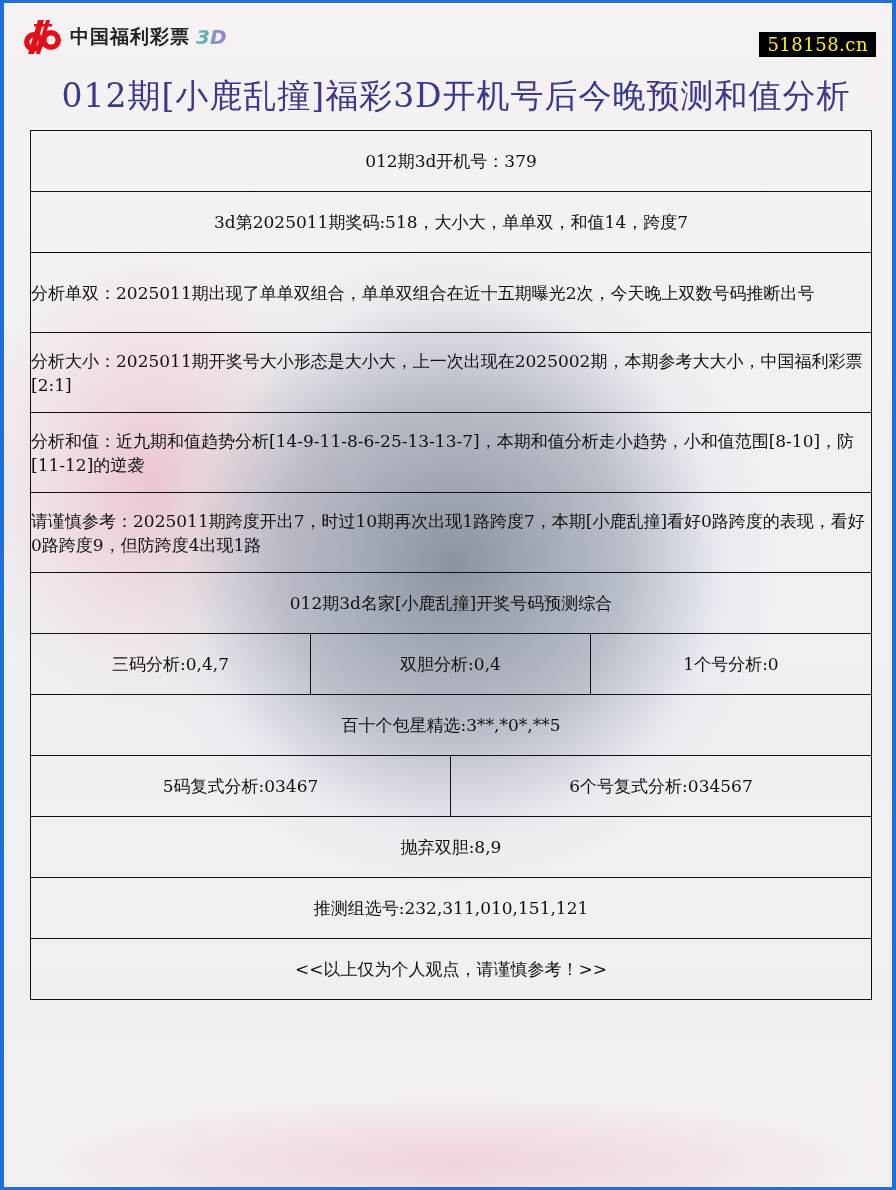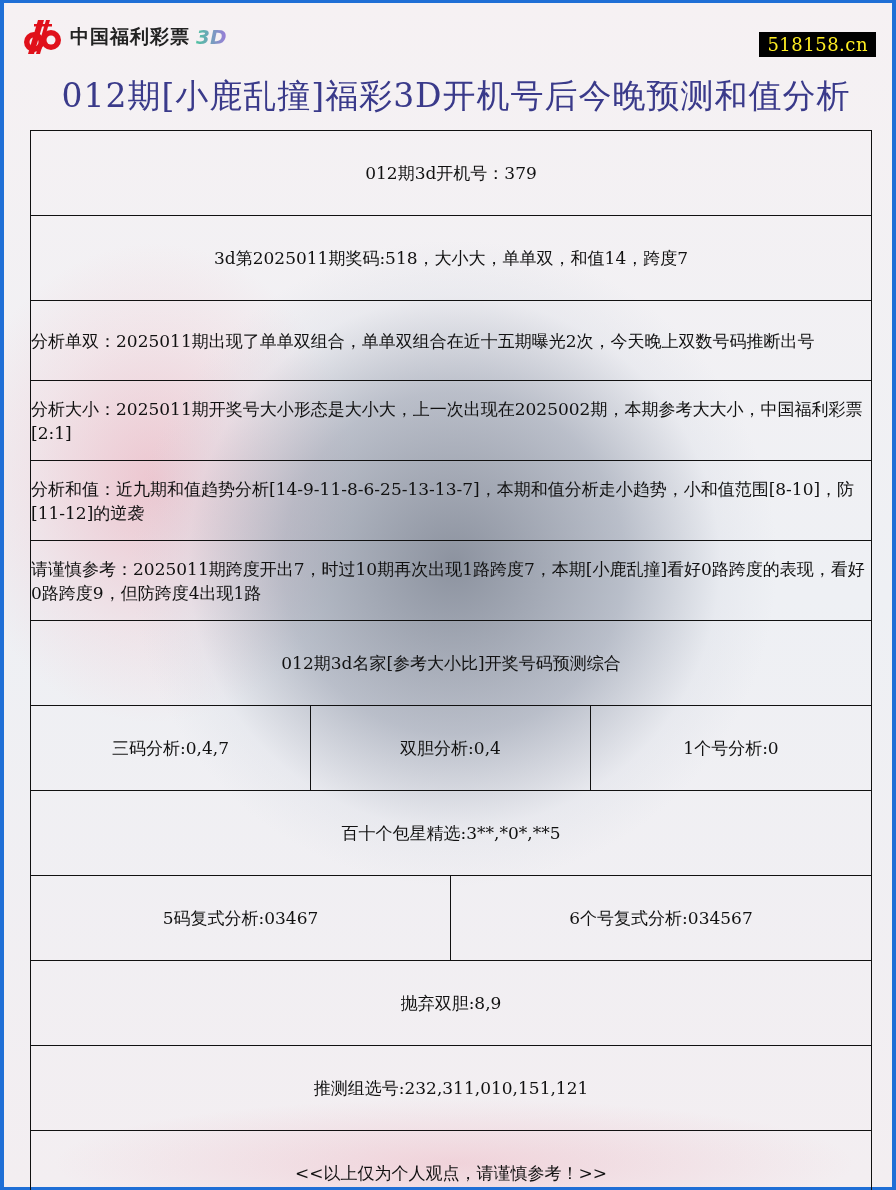--- a/index.html
+++ b/index.html
@@ -47,21 +47,21 @@
     position: absolute; left: 0; top: 66px; width: 896px; text-align: center;
     font-size: 33px; color: #3a3a8a; letter-spacing: 1px;
     font-family: "DejaVu Serif", "Liberation Serif", serif;
   }
   table.info {
     position: absolute; left: 30px; top: 130px; width: 841px;
     border-collapse: collapse; table-layout: fixed;
   }
   table.info td {
     border: 1.5px solid #111; color: #111; font-size: 17px;
-    text-align: center; vertical-align: middle; height: 60px; padding: 12px 4px;
+    text-align: center; vertical-align: middle; height: 60px; padding: 0 4px;
     font-family: "DejaVu Serif", "Liberation Serif", serif;
   }
   table.info td.left { text-align: left; line-height: 24px; height: 79px; padding: 0 0; }
   .row-h { height: 63px; }
 </style>
 </head>
 <body>
 
 <div class="frame"></div>
 
@@ -104,21 +104,21 @@
   <tr>
     <td colspan="4" class="left">分析大小：2025011期开奖号大小形态是大小大，上一次出现在2025002期，本期参考大大小，中国福利彩票[2:1]</td>
   </tr>
   <tr>
     <td colspan="4" class="left">分析和值：近九期和值趋势分析[14-9-11-8-6-25-13-13-7]，本期和值分析走小趋势，小和值范围[8-10]，防[11-12]的逆袭</td>
   </tr>
   <tr>
     <td colspan="4" class="left">请谨慎参考：2025011期跨度开出7，时过10期再次出现1路跨度7，本期[小鹿乱撞]看好0路跨度的表现，看好0路跨度9，但防跨度4出现1路</td>
   </tr>
   <tr>
-    <td colspan="4" class="row-h">012期3d名家[参考大小比]开奖号码预测综合</td>
+    <td colspan="4" class="row-h">012期3d名家[小鹿乱撞]开奖号码预测综合</td>
   </tr>
   <tr>
     <td class="row-h">三码分析:0,4,7</td>
     <td colspan="2" class="row-h">双胆分析:0,4</td>
     <td class="row-h">1个号分析:0</td>
   </tr>
   <tr>
     <td colspan="4" class="row-h">百十个包星精选:3**,*0*,**5</td>
   </tr>
   <tr>

